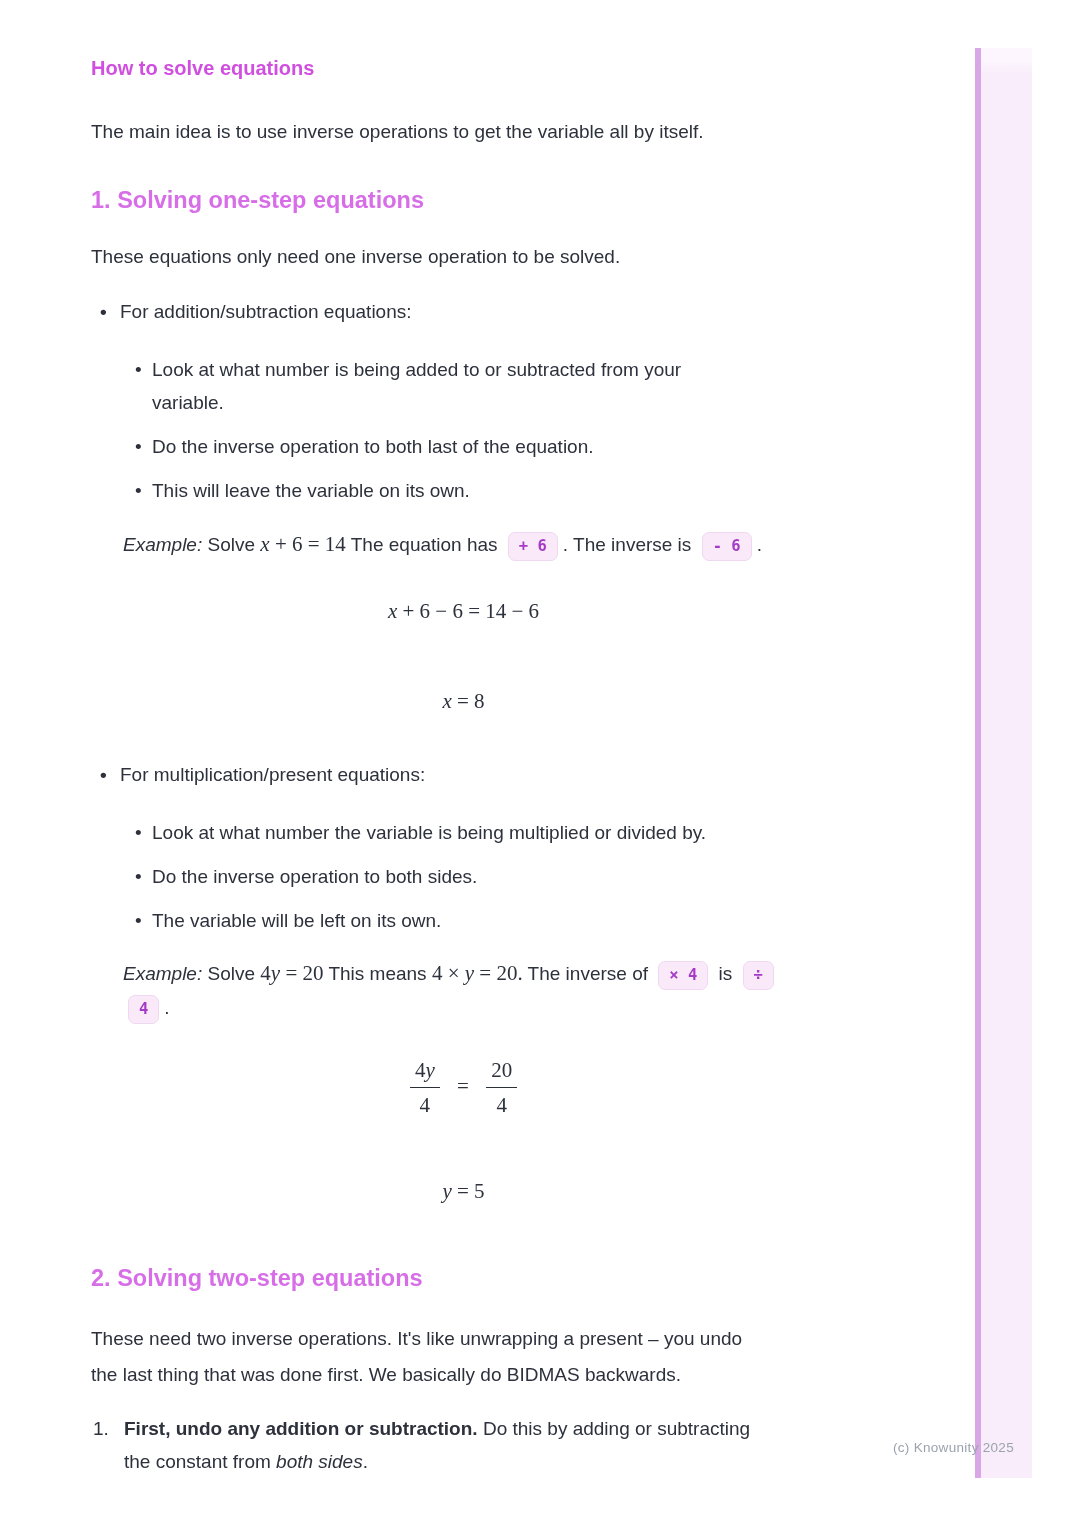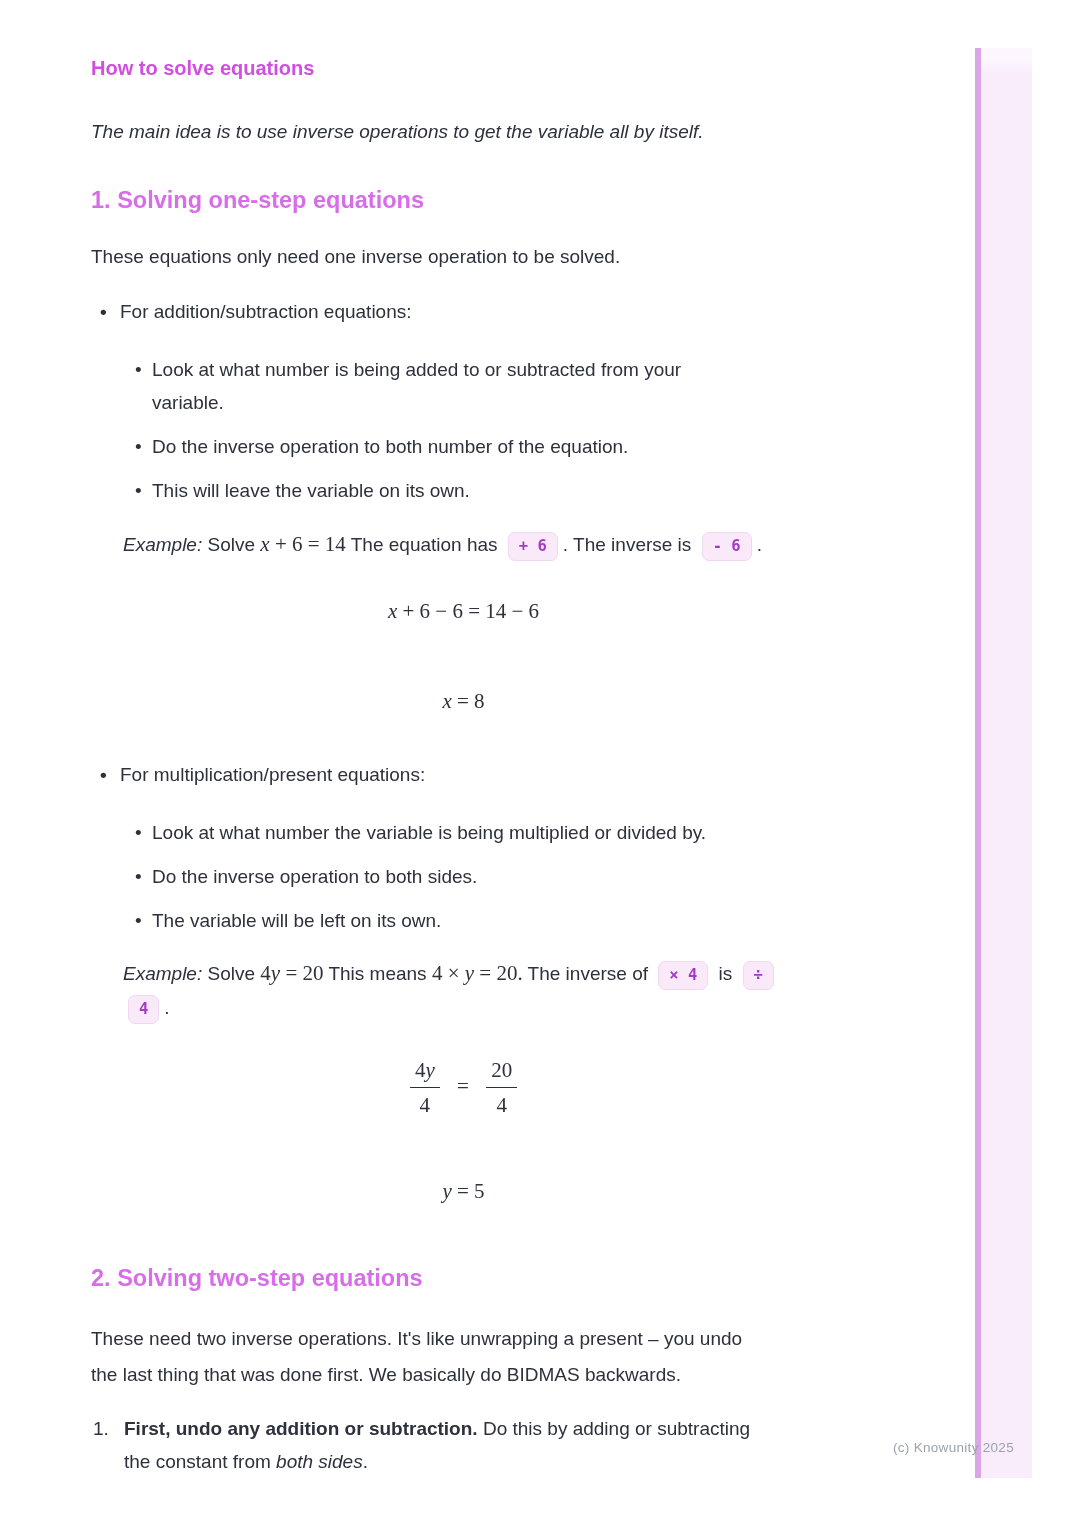--- a/index.html
+++ b/index.html
@@ -21,21 +21,21 @@
   }
   .watermark{
     position:absolute;top:1440px;left:893px;z-index:2;
     font-size:13.5px;color:var(--watermark);letter-spacing:.3px;
   }
   .content{position:absolute;left:91px;top:0;width:745px;z-index:1;}
   h1{
     margin:52px 0 33px;font-size:20px;line-height:33px;font-weight:700;
     color:var(--h1);
   }
-  .lead{font-size:19px;line-height:28px;margin:0 0 40px;font-style:italic;}
+  .lead{font-size:19px;line-height:28px;margin:0 0 40px;}
   h2{
     margin:0 0 28px;font-size:23.5px;line-height:29px;font-weight:700;
     color:var(--h2);
   }
   .sec-intro{font-size:19px;line-height:28px;margin:0 0 27px;}
   .sec-intro.narrow{max-width:680px;line-height:36px;margin:0 0 19px;}
   .li1{
     position:relative;padding-left:29px;font-size:19px;line-height:28px;
     font-weight:400;margin:0 0 27px;
   }
@@ -115,21 +115,21 @@
       <span>For addition/subtraction equations:</span>
     </div>
 
     <div class="sublist">
       <div class="li2 wrap2">
         <span class="bullet"></span>
         <span>Look at what number is being added to or subtracted from your variable.</span>
       </div>
       <div class="li2">
         <span class="bullet"></span>
-        <span>Do the inverse operation to both number of the equation.</span>
+        <span>Do the inverse operation to both last of the equation.</span>
       </div>
       <div class="li2">
         <span class="bullet"></span>
         <span>This will leave the variable on its own.</span>
       </div>
     </div>
 
     <p class="example"><span class="seg-i">Example:</span><span> Solve </span><span class="seg-mi">x</span><span class="seg-m"> + 6 = 14</span><span> The equation has </span><span class="seg-badge">+ 6</span><span>. The inverse is </span><span class="seg-badge">- 6</span><span>.</span></p>
 
     <div class="equation eq-step1"><span class="seg-mi">x</span><span class="seg-m"> + 6 − 6 = 14 − 6</span></div>

